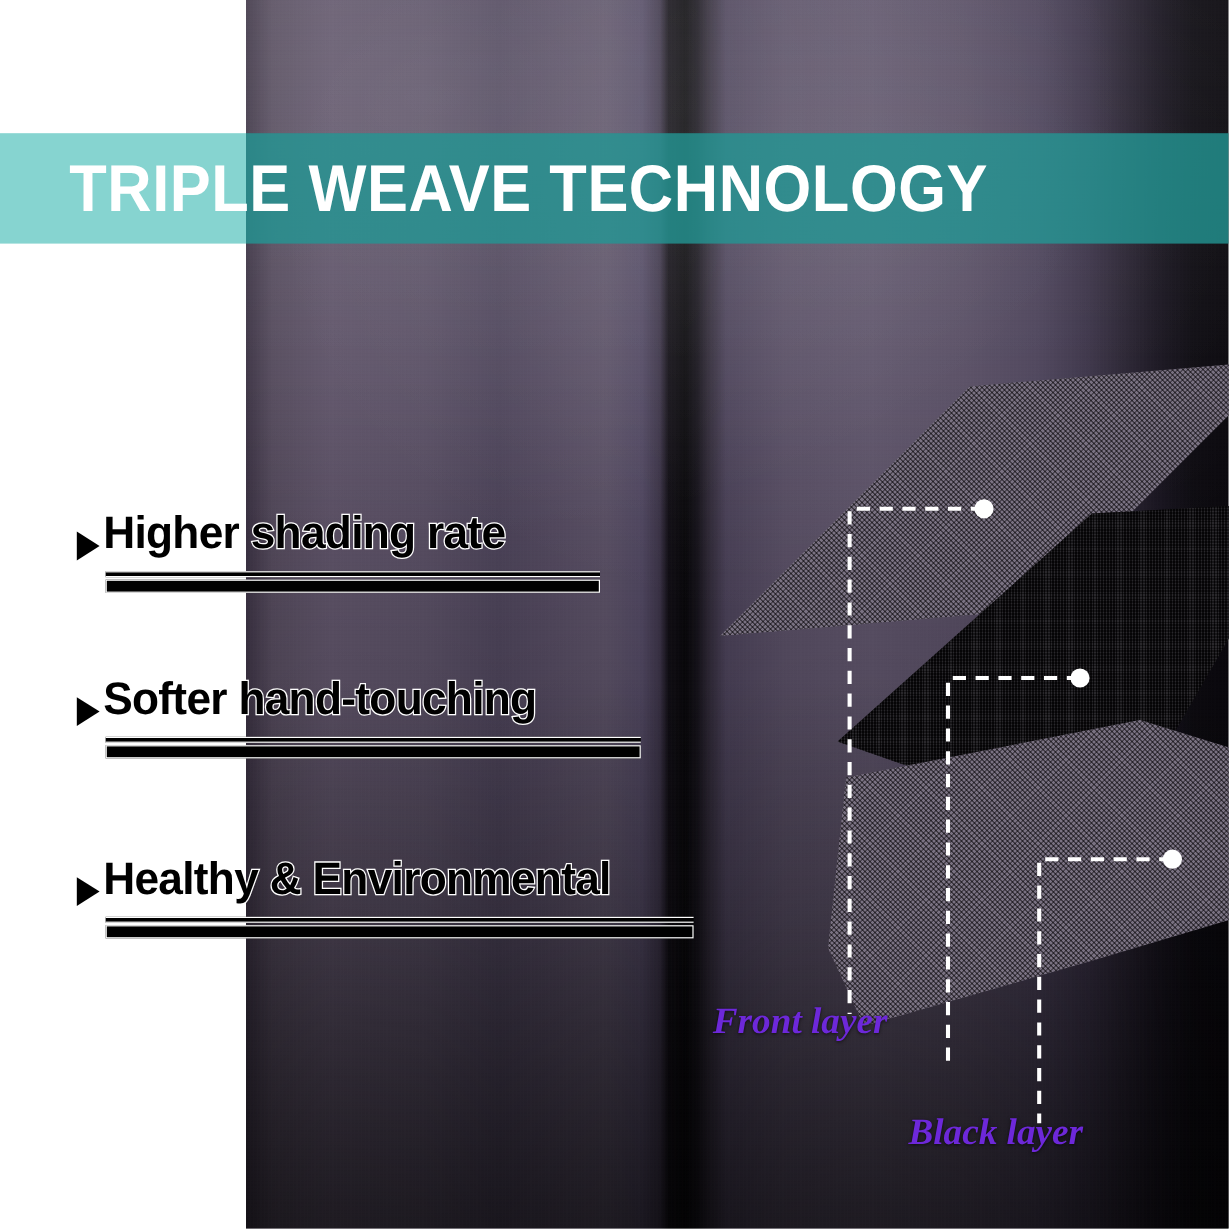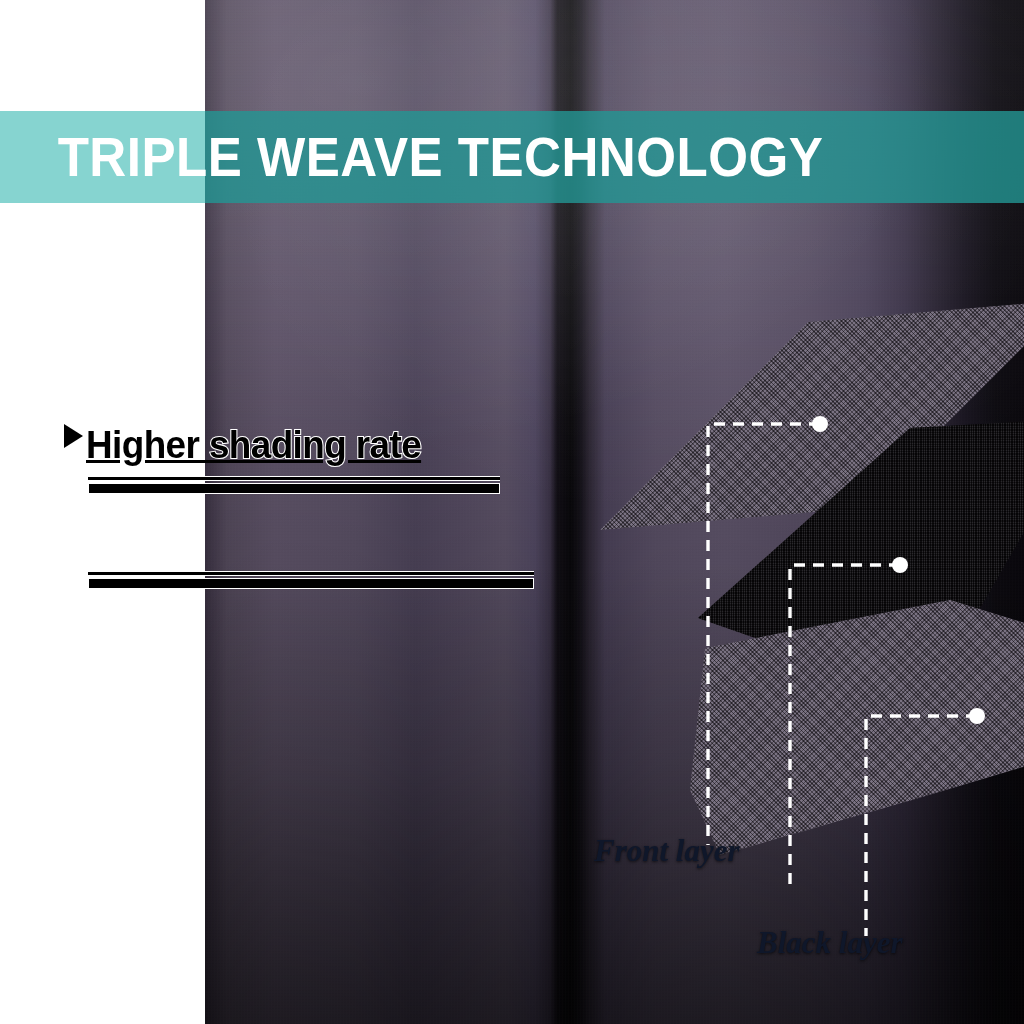--- a/index.html
+++ b/index.html
@@ -63,21 +63,21 @@
     display:flex;align-items:center;
     padding-left:62px;box-sizing:border-box;
     color:#ffffff;font-weight:700;font-size:55px;letter-spacing:.5px;
     font-family:"Liberation Sans",sans-serif;
     transform:scaleX(.93);transform-origin:left center;
     white-space:nowrap;
   }
 
   
   .feature{position:absolute;left:64px;}
-  .feature .row{display:flex;align-items:flex-start;white-space:nowrap;text-decoration:underline;}
+  .feature .row{display:flex;align-items:flex-end;white-space:nowrap;}
   .tri{
     width:0;height:0;flex:0 0 auto;
     border-left:19px solid #000;
     border-top:12px solid transparent;
     border-bottom:12px solid transparent;
     margin-right:3px;
     filter:drop-shadow(0 0 1px #fff) drop-shadow(0 0 1px #fff);
   }
   .ftext{
     font-family:"Liberation Sans",sans-serif;
@@ -93,21 +93,21 @@
     box-sizing:content-box;
   }
   .rule-thick{
     margin-top:2px;height:9px;background:#000;
     border:1.5px solid #fff;box-sizing:content-box;
   }
 
   
   .callout-svg{position:absolute;left:0;top:0;width:1024px;height:1024px;pointer-events:none;}
   .lab{
-    position:absolute;color:#0f172a;white-space:nowrap;
+    position:absolute;color:#6d28d9;white-space:nowrap;
     font-family:"Liberation Serif",serif;
     font-weight:700;font-style:italic;font-size:31px;
     text-shadow:0 1px 3px rgba(0,0,0,.65);
   }
 
   
   .swatch{position:absolute;}
   .mesh-a{
     background-color:#6a6173;
     background-image:
@@ -152,26 +152,40 @@
       <span class="tri"></span>
       <span class="ftext">Higher shading rate</span>
     </div>
     <div class="rules" style="width:412px;">
       <div class="rule-thin"></div>
       <div class="rule-thick"></div>
     </div>
   </div>
 
   <div class="feature" style="top:562px;">
+    <div class="row">
+      <span class="tri"></span>
+      <span class="ftext">Softer hand-touching</span>
+    </div>
     <div class="rules" style="width:446px;">
       <div class="rule-thin"></div>
       <div class="rule-thick"></div>
     </div>
   </div>
 
+  <div class="feature" style="top:712px;">
+    <div class="row">
+      <span class="tri"></span>
+      <span class="ftext">Healthy &amp; Environmental</span>
+    </div>
+    <div class="rules" style="width:490px;">
+      <div class="rule-thin"></div>
+      <div class="rule-thick"></div>
+    </div>
+  </div>
 
   <svg class="callout-svg" viewBox="0 0 1024 1024">
     <g stroke="#ffffff" stroke-width="3.4" fill="none" stroke-dasharray="11 8">
       <path d="M820 424 H708 V845"></path>
       <path d="M900 565 H790 V886"></path>
       <path d="M977 716 H866 V936"></path>
     </g>
     <g fill="#ffffff">
       <circle cx="820" cy="424" r="8"></circle>
       <circle cx="900" cy="565" r="8"></circle>

